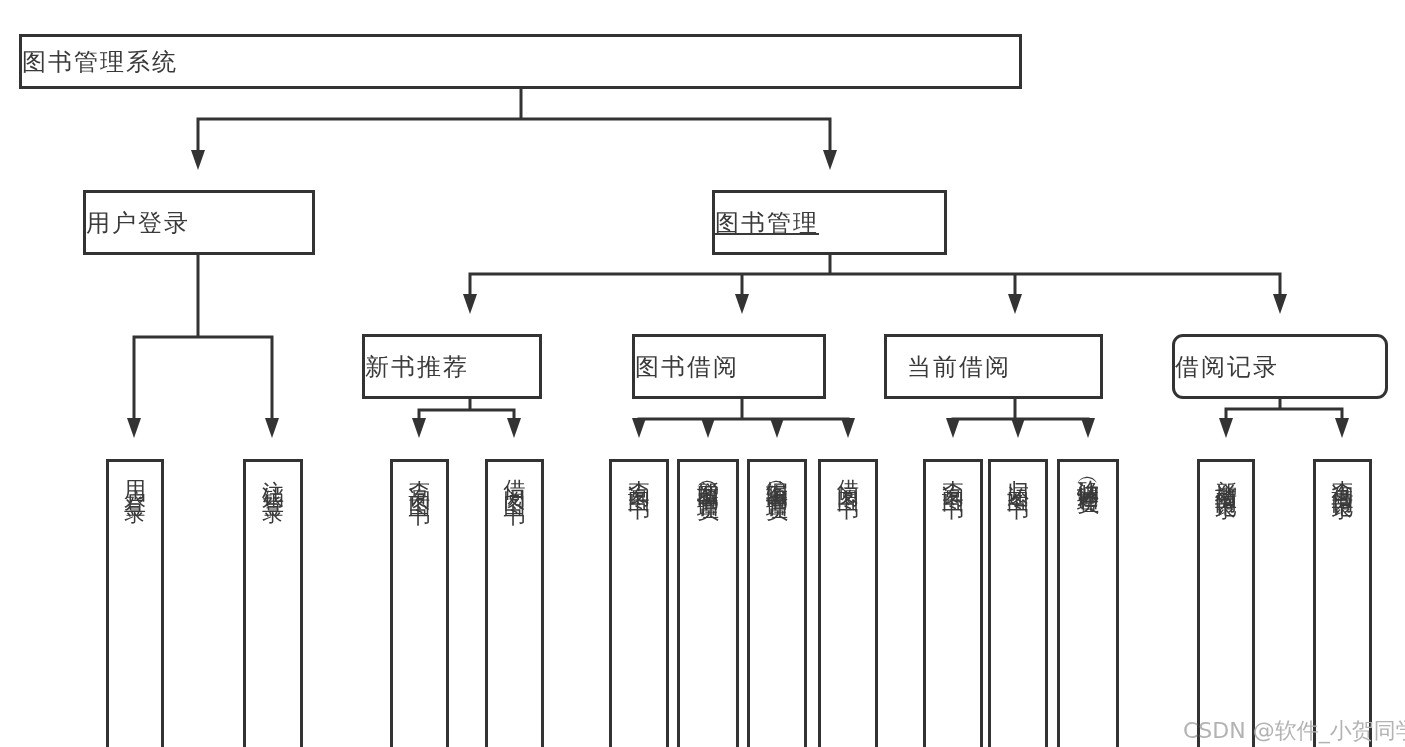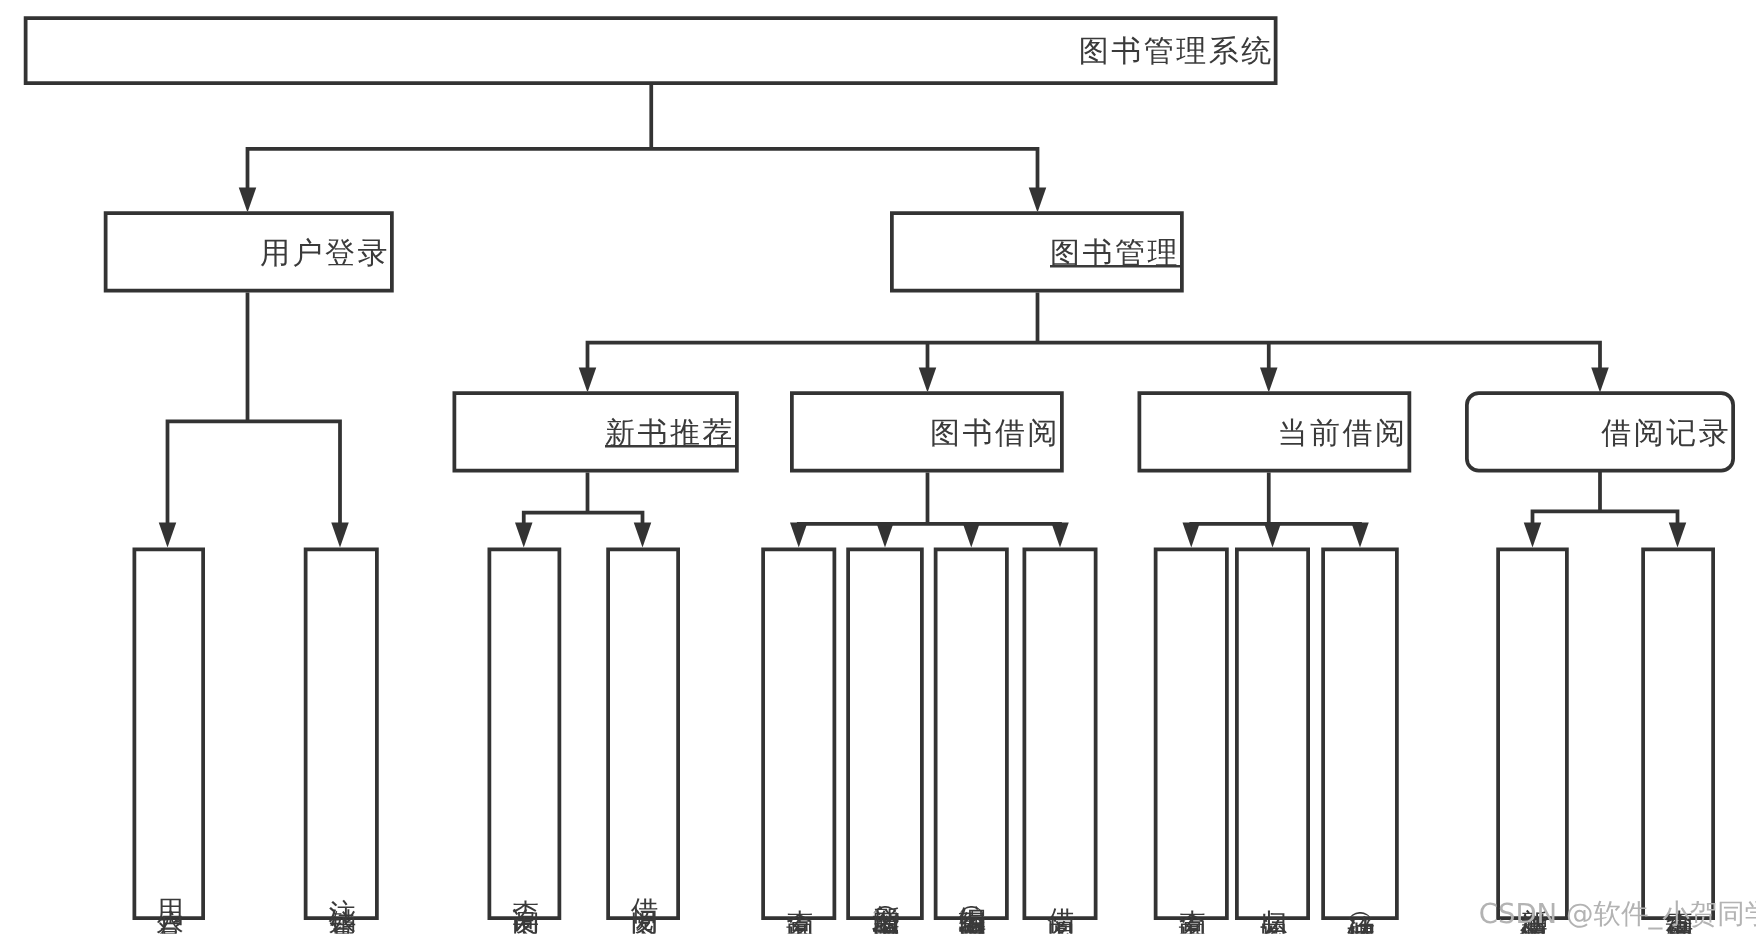--- a/index.html
+++ b/index.html
@@ -11,34 +11,34 @@
   }
   html,body{margin:0;padding:0;background:var(--background);}
   body{font-family:"DejaVu Sans",sans-serif;}
   .stage{position:relative;width:1405px;height:747px;background:var(--background);overflow:hidden;}
   .wires{position:absolute;left:0;top:0;z-index:1;}
   .cline{stroke:var(--line);stroke-width:3;fill:none;}
   .carrow{fill:var(--line);stroke:none;}
   .node{
     position:absolute;box-sizing:border-box;background:var(--box-fill);
     border:3px solid var(--line);color:var(--text);
-    display:flex;align-items:center;justify-content:flex-end;z-index:2;
+    display:flex;align-items:center;justify-content:flex-start;z-index:2;margin-top:21px;
   }
   .hnode{font-size:24px;letter-spacing:2px;}
   .vnode{
     writing-mode:vertical-rl;text-orientation:mixed;
     font-size:22px;letter-spacing:8px;line-height:1;
     top:438px;height:298px;
   }
   .root-node{left:19px;top:13px;width:1003px;height:55px;}
   .n-user-login{left:83px;top:169px;width:232px;height:65px;}
   .n-book-mgmt{left:712px;top:169px;width:235px;height:65px;text-decoration:underline;}
-  .n-new-book{left:362px;top:313px;width:229px;height:65px;text-decoration:underline;}
-  .n-book-borrow{left:632px;top:313px;width:219px;height:65px;}
-  .n-current-borrow{left:910px;top:313px;width:219px;height:65px;}
+  .n-new-book{left:362px;top:313px;width:180px;height:65px;}
+  .n-book-borrow{left:632px;top:313px;width:194px;height:65px;}
+  .n-current-borrow{left:884px;top:313px;width:219px;height:65px;padding-left:20px;}
   .n-borrow-record{left:1172px;top:313px;width:216px;height:65px;border-radius:11px;}
   .lf-1{left:106px;width:58px;}
   .lf-2{left:243px;width:60px;}
   .lf-3{left:390px;width:59px;}
   .lf-4{left:485px;width:59px;}
   .lf-5{left:609px;width:60px;letter-spacing:6px;}
   .lf-6{left:677px;width:62px;letter-spacing:3px;}
   .lf-7{left:747px;width:60px;letter-spacing:3px;}
   .lf-8{left:818px;width:60px;letter-spacing:6px;}
   .lf-9{left:923px;width:60px;letter-spacing:6px;}

